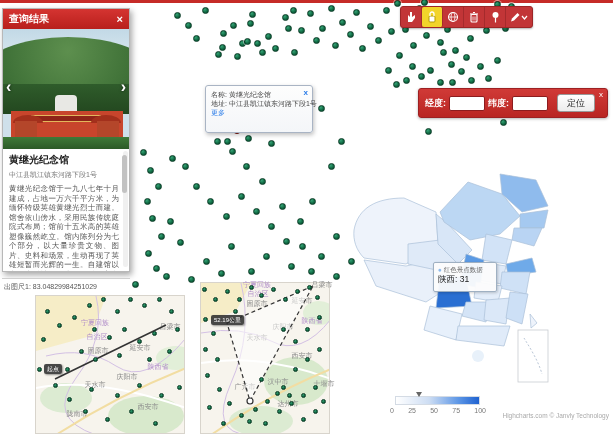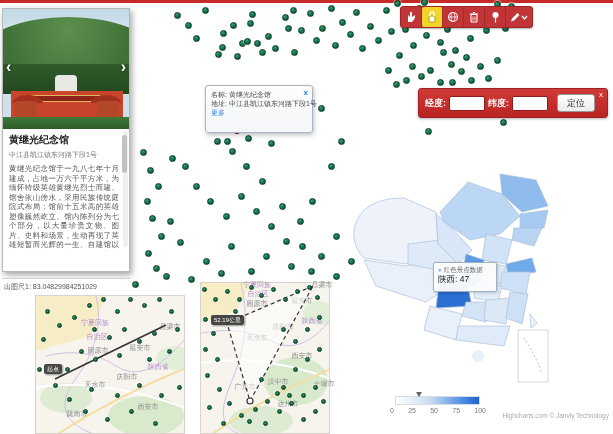--- a/index.html
+++ b/index.html
@@ -251,21 +251,21 @@
     <path class="prov" d="M110,158 L162,158 L156,178 L108,172 Z" fill="#e0ebf9"></path>
     <path class="prov" d="M182,146 l7,9 l-6,5 Z" fill="#eef3fb"></path>
     <circle class="prov" cx="130" cy="188" r="6" fill="#e8f1fa"></circle>
     <g>
       <rect x="170" y="162" width="30" height="52" fill="#ffffff" stroke="#c9ccd1" stroke-width="0.8"></rect>
       <path d="M176,170 C182,180 190,192 194,206" fill="none" stroke="#b9c6d6" stroke-width="1" stroke-dasharray="2,2"></path>
     </g>
   </svg>
   <div id="cn-tip">
     <div class="s"><span style="color:#8fbbed;">●</span> <span>红色景点数据</span></div>
-    <div class="v">陕西: 47</div>
+    <div class="v">陕西: 31</div>
   </div>
   <div id="legend-bar"></div>
   <div id="legend-marker"></div>
   <div id="legend-ticks">
       <span>0</span>
       <span>25</span>
       <span>50</span>
       <span>75</span>
       <span>100</span>
     </div>
@@ -466,20 +466,24 @@
   <div id="locate">
     <span class="lbl">经度:</span>
     <input id="lng" value="" style="">
     <span class="lbl">纬度:</span>
     <input id="lat" value="" style="">
     <div id="locate-btn">定位</div>
     <div id="locate-close">x</div>
   </div>
 
   <div id="panel">
+    <div id="panel-header">
+      <span>查询结果</span>
+      <span id="panel-close">×</span>
+    </div>
     <div id="photo">
       <div class="ph-sky"></div>
       <div class="ph-mtn"></div>
       <div class="ph-trees"></div>
       <div class="ph-statue"></div>
       <div class="ph-wall"></div>
       <div class="ph-band"></div>
       <div class="ph-roof" style="left:10px;top:86px;"></div>
       <div class="ph-roof" style="left:88px;top:86px;"></div>
       <div class="ph-pav" style="left:12px;"></div>

